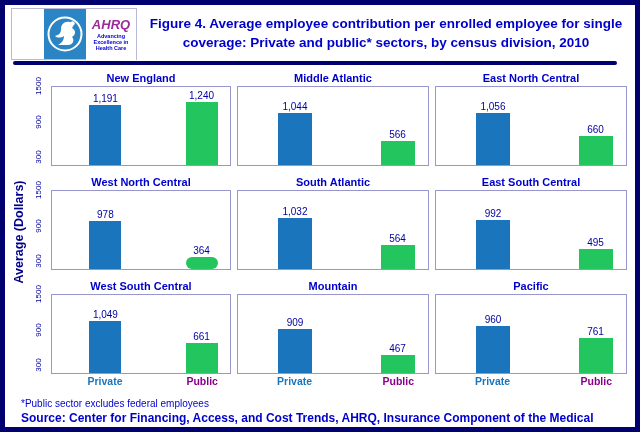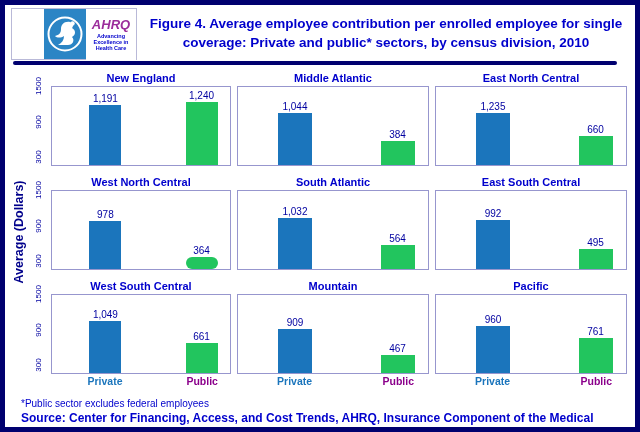--- a/index.html
+++ b/index.html
@@ -91,31 +91,31 @@
           </div>
         </div>
         <div class="panel">
           <div class="panel-title">Middle Atlantic</div>
           <div class="panel-body">
             <div class="plot">
               <div class="bar bar-private" style="height: 66.2222%;">
                 <span class="val">1,044</span>
               </div>
               <div class="bar bar-public" style="height: 30.8148%;">
-                <span class="val">384</span>
+                <span class="val">566</span>
               </div>
             </div>
           </div>
         </div>
         <div class="panel">
           <div class="panel-title">East North Central</div>
           <div class="panel-body">
             <div class="plot">
               <div class="bar bar-private" style="height: 67.1111%;">
-                <span class="val">1,235</span>
+                <span class="val">1,056</span>
               </div>
               <div class="bar bar-public" style="height: 37.7778%;">
                 <span class="val">660</span>
               </div>
             </div>
           </div>
         </div>
         <div class="panel first-col">
           <div class="panel-title">West North Central</div>
           <div class="panel-body">

